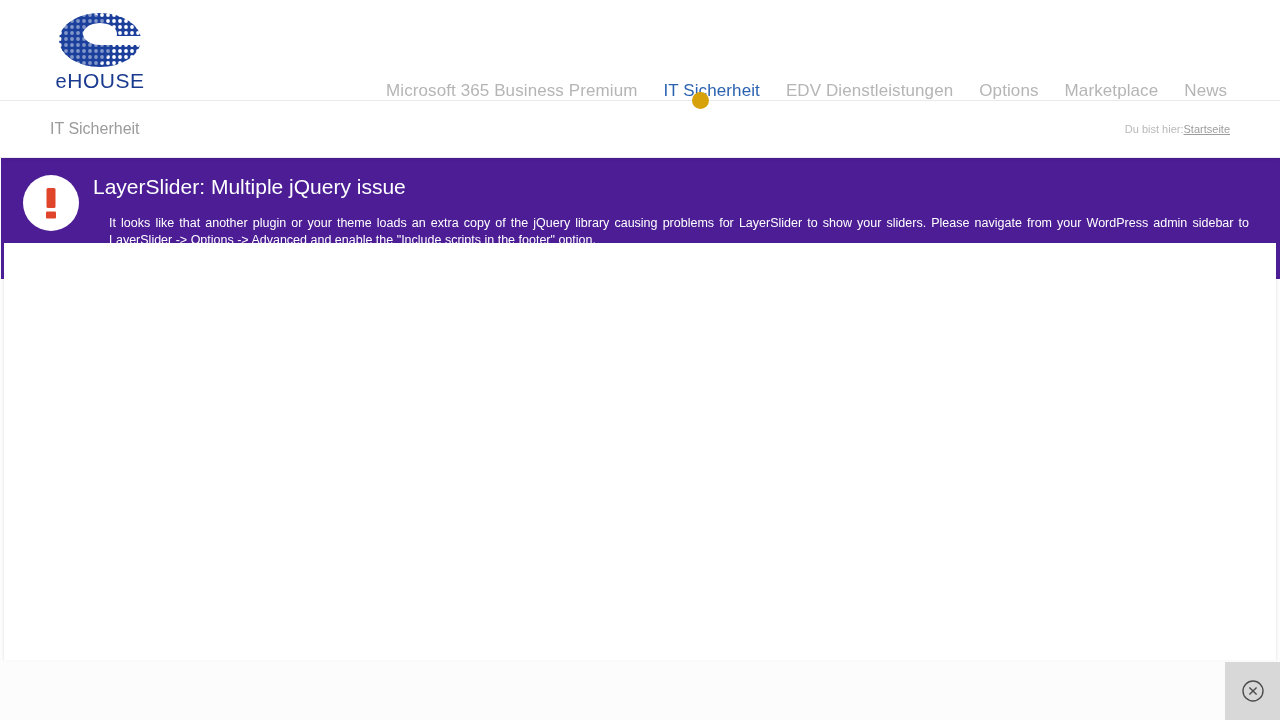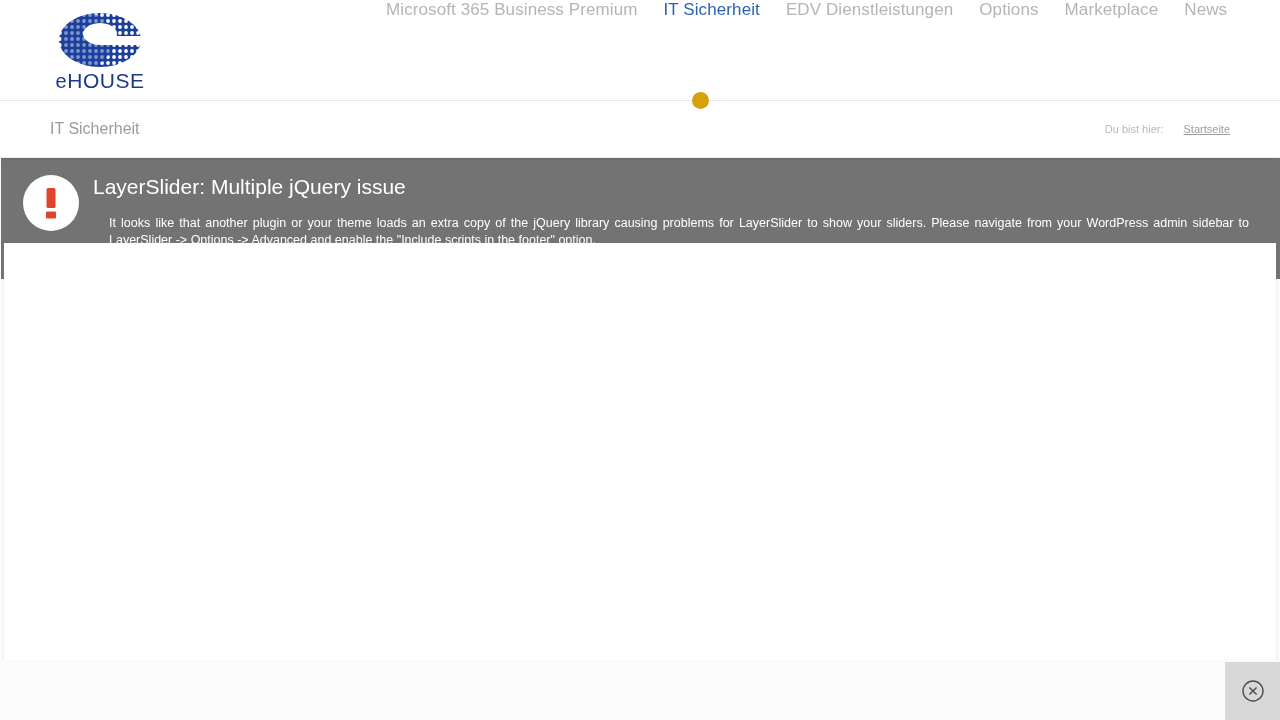--- a/index.html
+++ b/index.html
@@ -58,21 +58,21 @@
   }
   .logo-text .lt-e { font-size: 20px; }
   .logo-text .lt-h { font-size: 21px; }
 
   .main-nav {
     position: absolute;
     left: 386px;
     top: 0;
     height: 101px;
     display: flex;
-    align-items: flex-start;
+    align-items: flex-end;
     gap: 26px;
   }
   .nav-item {
     font-size: 17px;
     color: #b5b5b5;
     text-decoration: none;
     white-space: nowrap;
     font-weight: 400;
     letter-spacing: 0.1px;
   }
@@ -105,21 +105,21 @@
     left: 50px;
     font-size: 16px;
     color: #9b9b9b;
     font-weight: 400;
   }
   .crumb-right {
     position: absolute;
     right: 50px;
     display: flex;
     align-items: baseline;
-    gap: 20px;
+    gap: 0;
   }
   .crumb-label {
     font-size: 11px;
     color: #b9b9b9;
   }
   .crumb-current {
     font-size: 11px;
     color: #9d9d9d;
   }
 
@@ -134,21 +134,21 @@
     box-shadow: 0 0 3px rgba(0,0,0,0.04);
   }
 
   
   .error-banner {
     position: absolute;
     left: -3px;
     top: 0;
     width: 1280px;
     min-height: 85px;
-    background: #737373;
+    background: #4c1d95;
     display: flex;
     align-items: flex-start;
     padding: 14px 10px 14px 14px;
   }
   .error-icon {
     flex: 0 0 auto;
     width: 56px;
     height: 56px;
     margin: 3px 14px 0 8px;
     border-radius: 50%;

